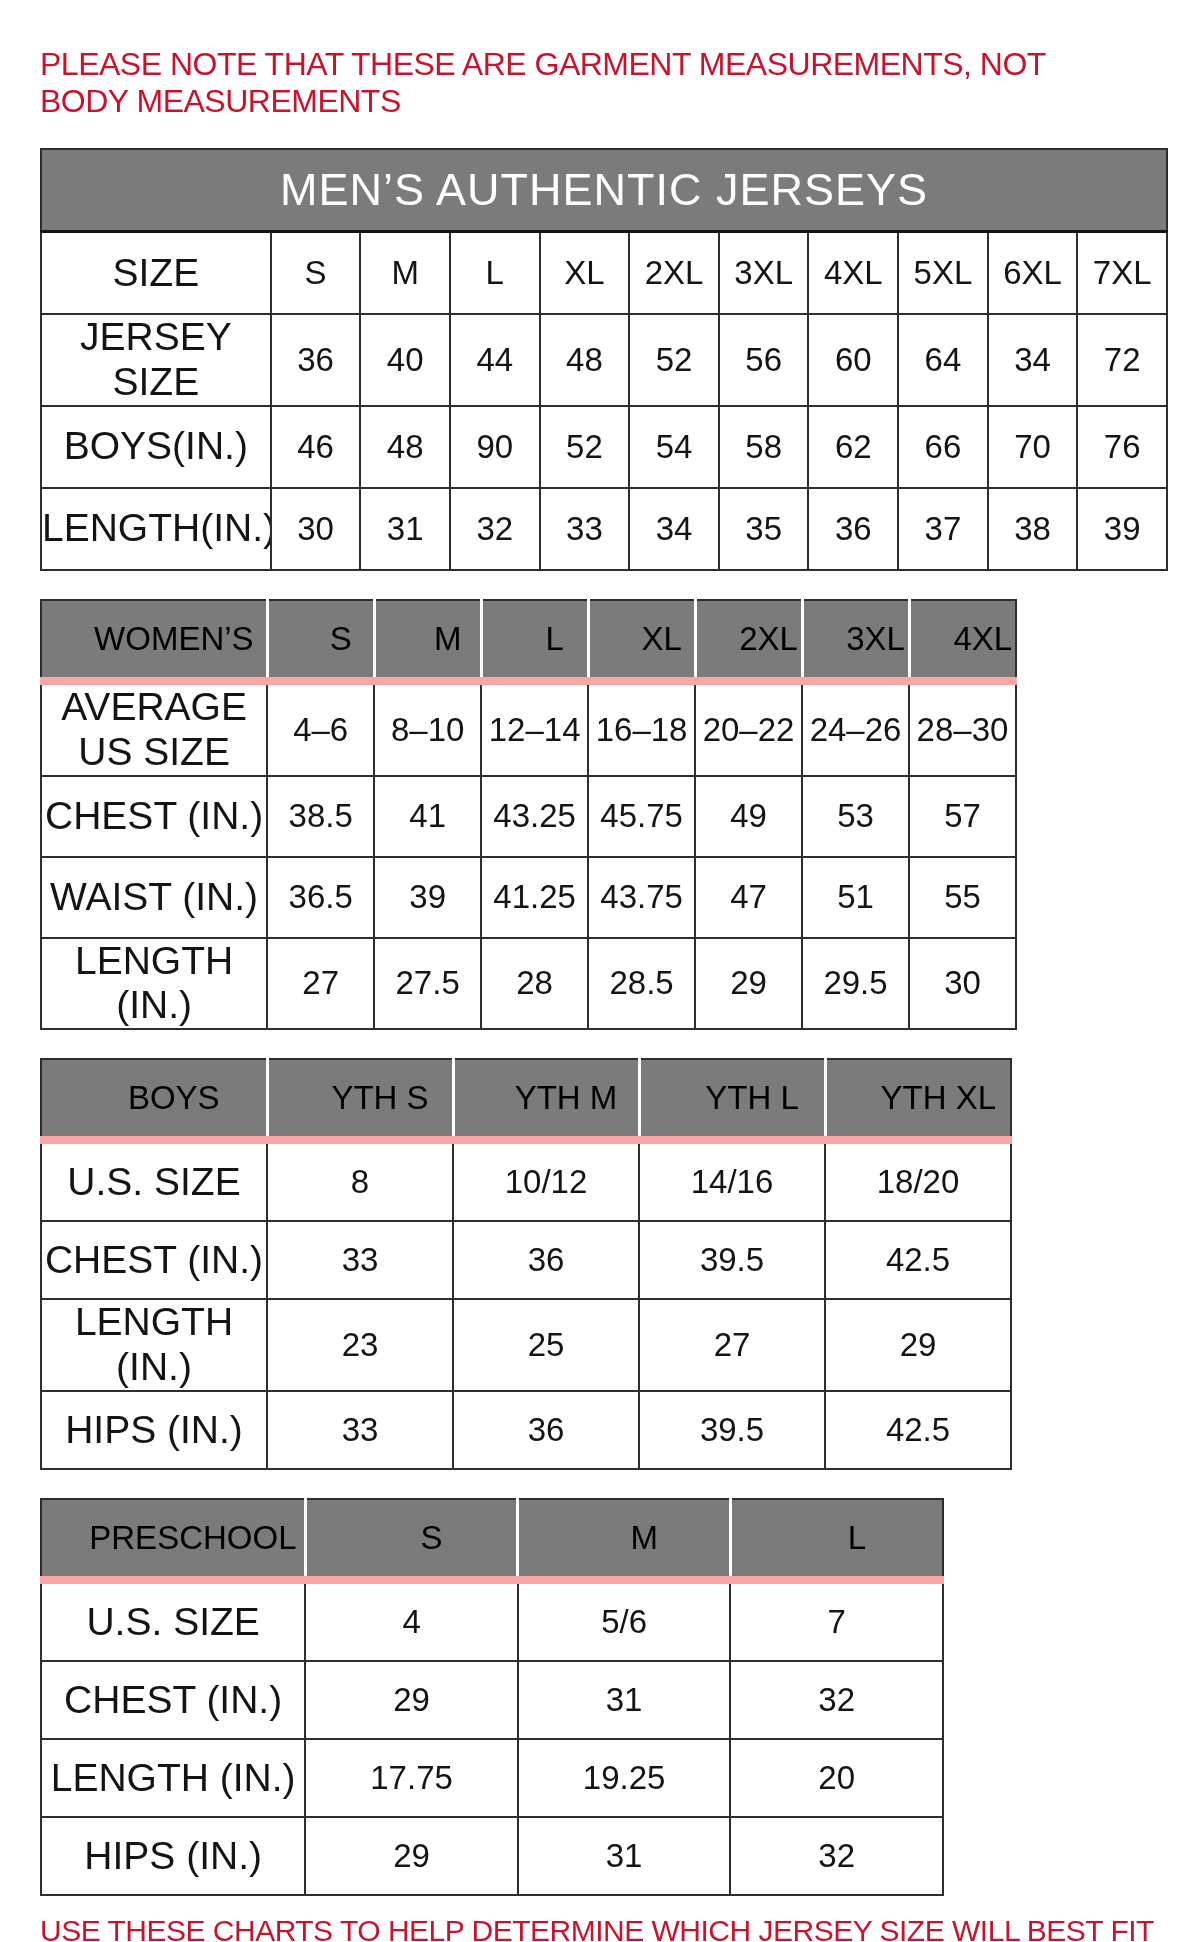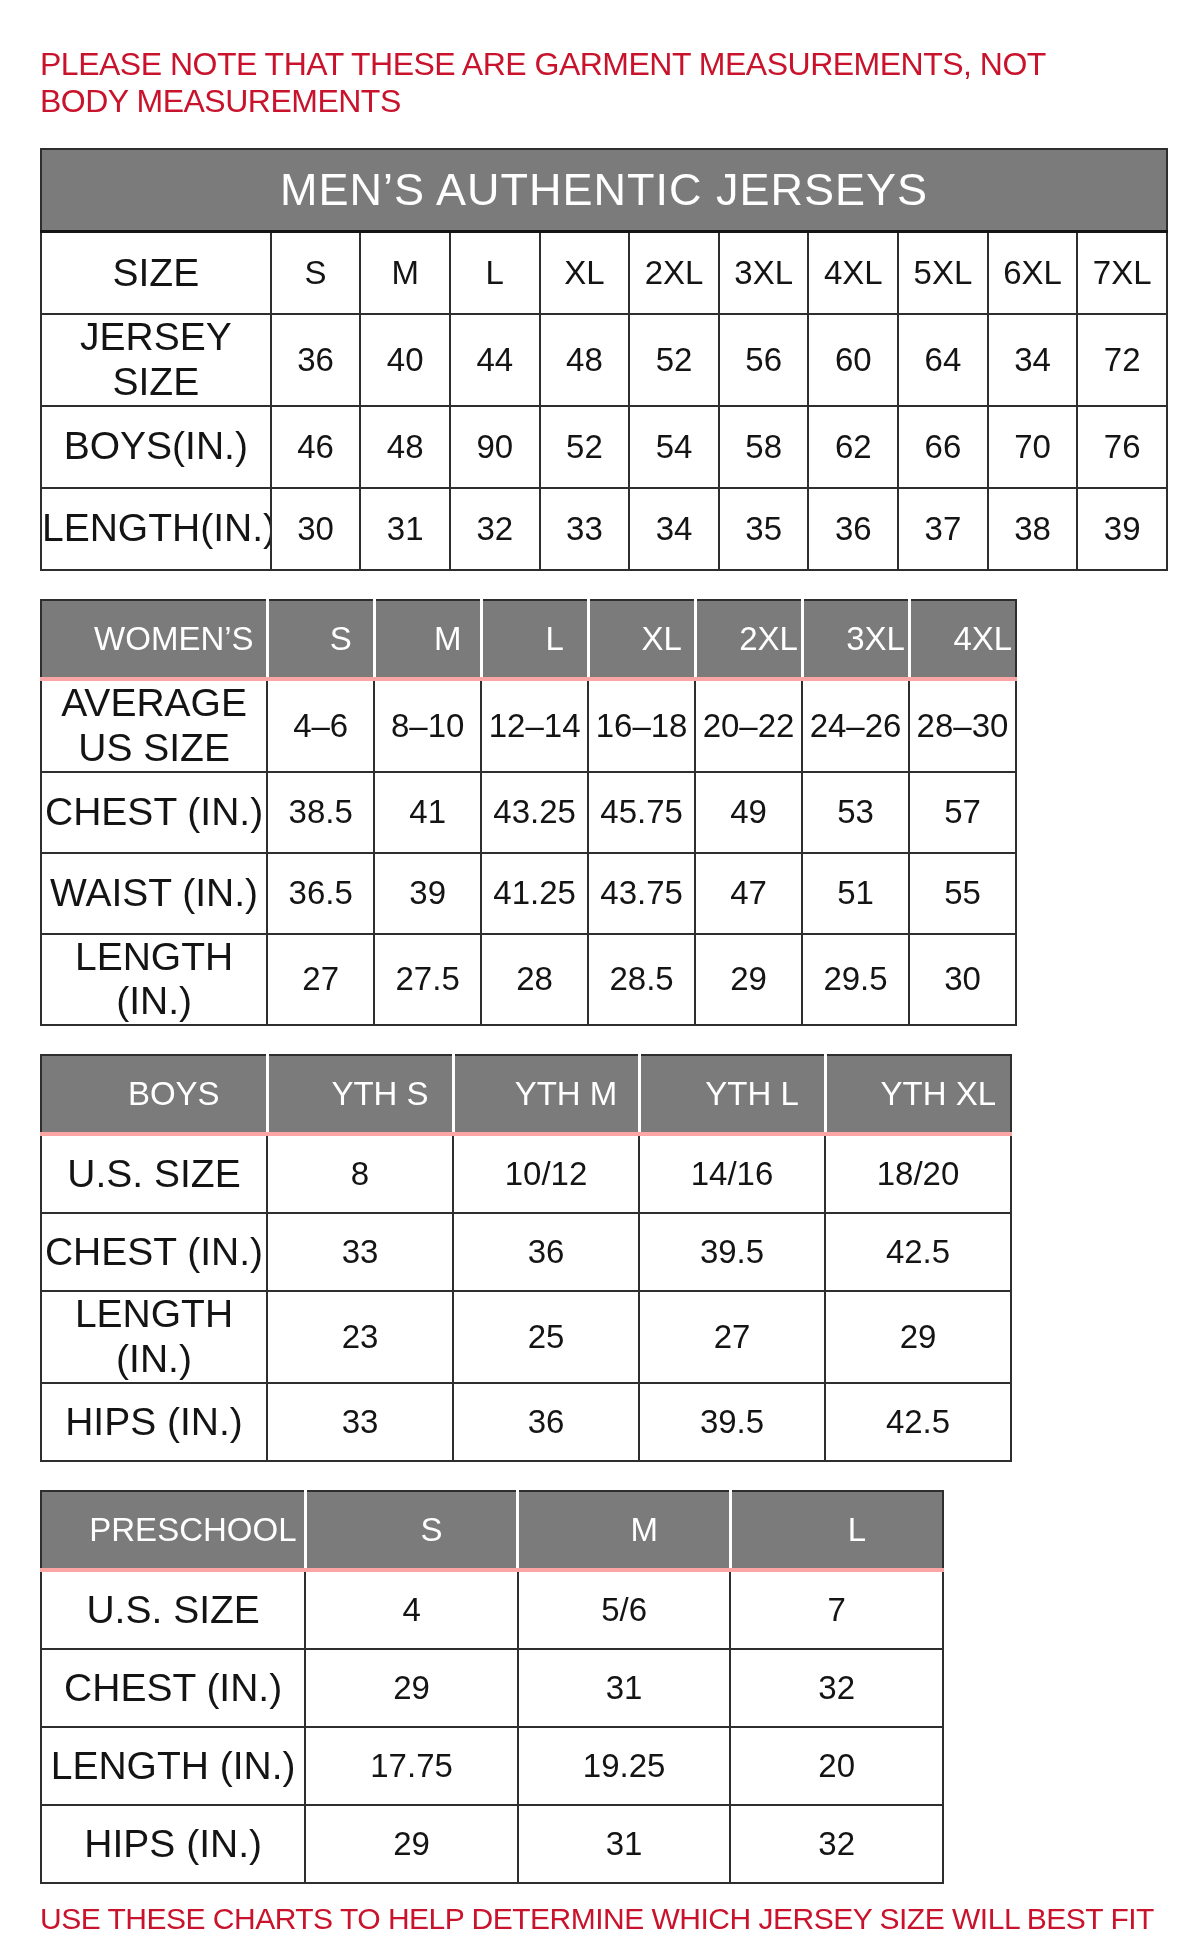--- a/index.html
+++ b/index.html
@@ -71,22 +71,22 @@
     background: var(--gray, #7b7b7b);
     color: #ffffff;
     font-size: 45px;
     height: 84px;
     border-bottom: 3px solid #141414;
     font-weight: 400;
     letter-spacing: 1px;
   }
   .t tr.head th {
     background: var(--gray, #7b7b7b);
-    color: #ffffff;
-    border-bottom: 4px solid #fca5a5;
+    color: #000000;
+    border-bottom: 8px solid #fca5a5;
     height: 76px;
     font-size: 33px;
     padding-left: 40px;
   }
   .t tr.head th + th {
     border-left: 3px solid #ffffff;
   }
   .t.mens td { height: 80px; }
   .t.womens td { height: 79px; }
   .t.womens tr.r0 td { height: 87px; }

